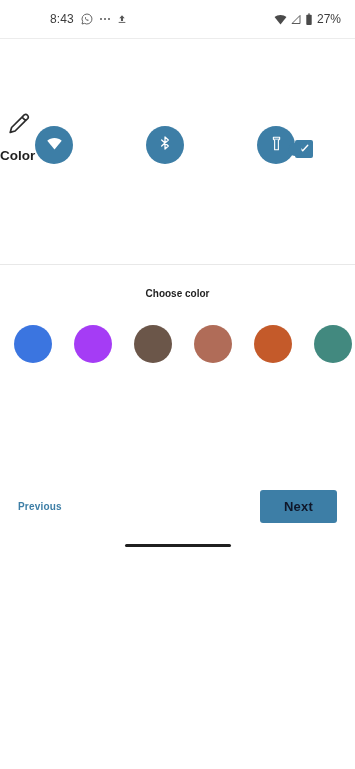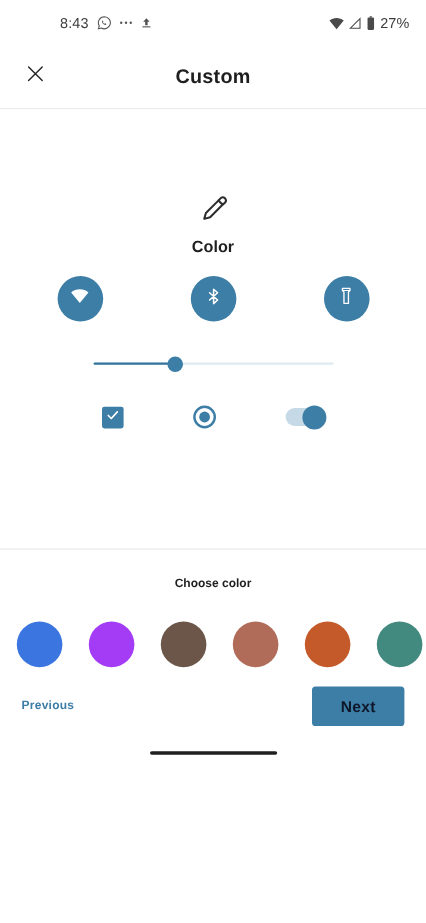--- a/index.html
+++ b/index.html
@@ -70,21 +70,21 @@
     letter-spacing: .2px;
     pointer-events: none;
   }
   .hairline { height: 1px; background: #ececec; width: 100%; flex: 0 0 1px; }
 
   
   .preview {
     flex: 0 0 auto;
     padding-top: 70px;
     display: flex;
-    flex-direction: column;
+    flex-direction: row;
     align-items: center;
   }
   .color-sample { display: flex; flex-direction: column; align-items: center; }
   .eyedropper { width: 26px; height: 26px; display:flex; align-items:center; justify-content:center; }
   .color-label {
     margin-top: 11px;
     font-size: 13.5px;
     font-weight: bold;
     color: #1f1f1f;
   }
@@ -284,30 +284,20 @@
       <span class="sicon">
         <svg width="8" height="13" viewBox="0 0 12 24" fill="#4a4a4a">
           <rect x="4" y="1" width="4" height="2" rx="1"></rect>
           <rect x="1" y="3" width="10" height="19" rx="1.6"></rect>
         </svg>
       </span>
       <span class="battery-pct">27%</span>
     </div>
   </div>
 
-  <div class="app-bar">
-    <div class="close-btn">
-      <span>
-        <svg width="17" height="17" viewBox="0 0 24 24" fill="none" stroke="#262626" stroke-width="1.7" stroke-linecap="round">
-          <path d="M4 4 20 20M20 4 4 20"></path>
-        </svg>
-      </span>
-    </div>
-    <div class="app-title">Custom</div>
-  </div>
   <div class="hairline"></div>
 
   <div class="preview">
 
     <div class="color-sample">
       <span class="eyedropper">
         <svg width="24" height="24" viewBox="0 0 24 24" fill="none" stroke="#2c2c2c" stroke-width="1.7" stroke-linecap="round" stroke-linejoin="round">
           <path d="M18.2 2.9a2.6 2.6 0 0 1 3.6 3.6l-2.2 2.2-3.6-3.6 2.2-2.2z"></path>
           <path d="M15.3 5.8 5.6 15.5 4.2 20.4l4.9-1.4 9.7-9.7"></path>
         </svg>

